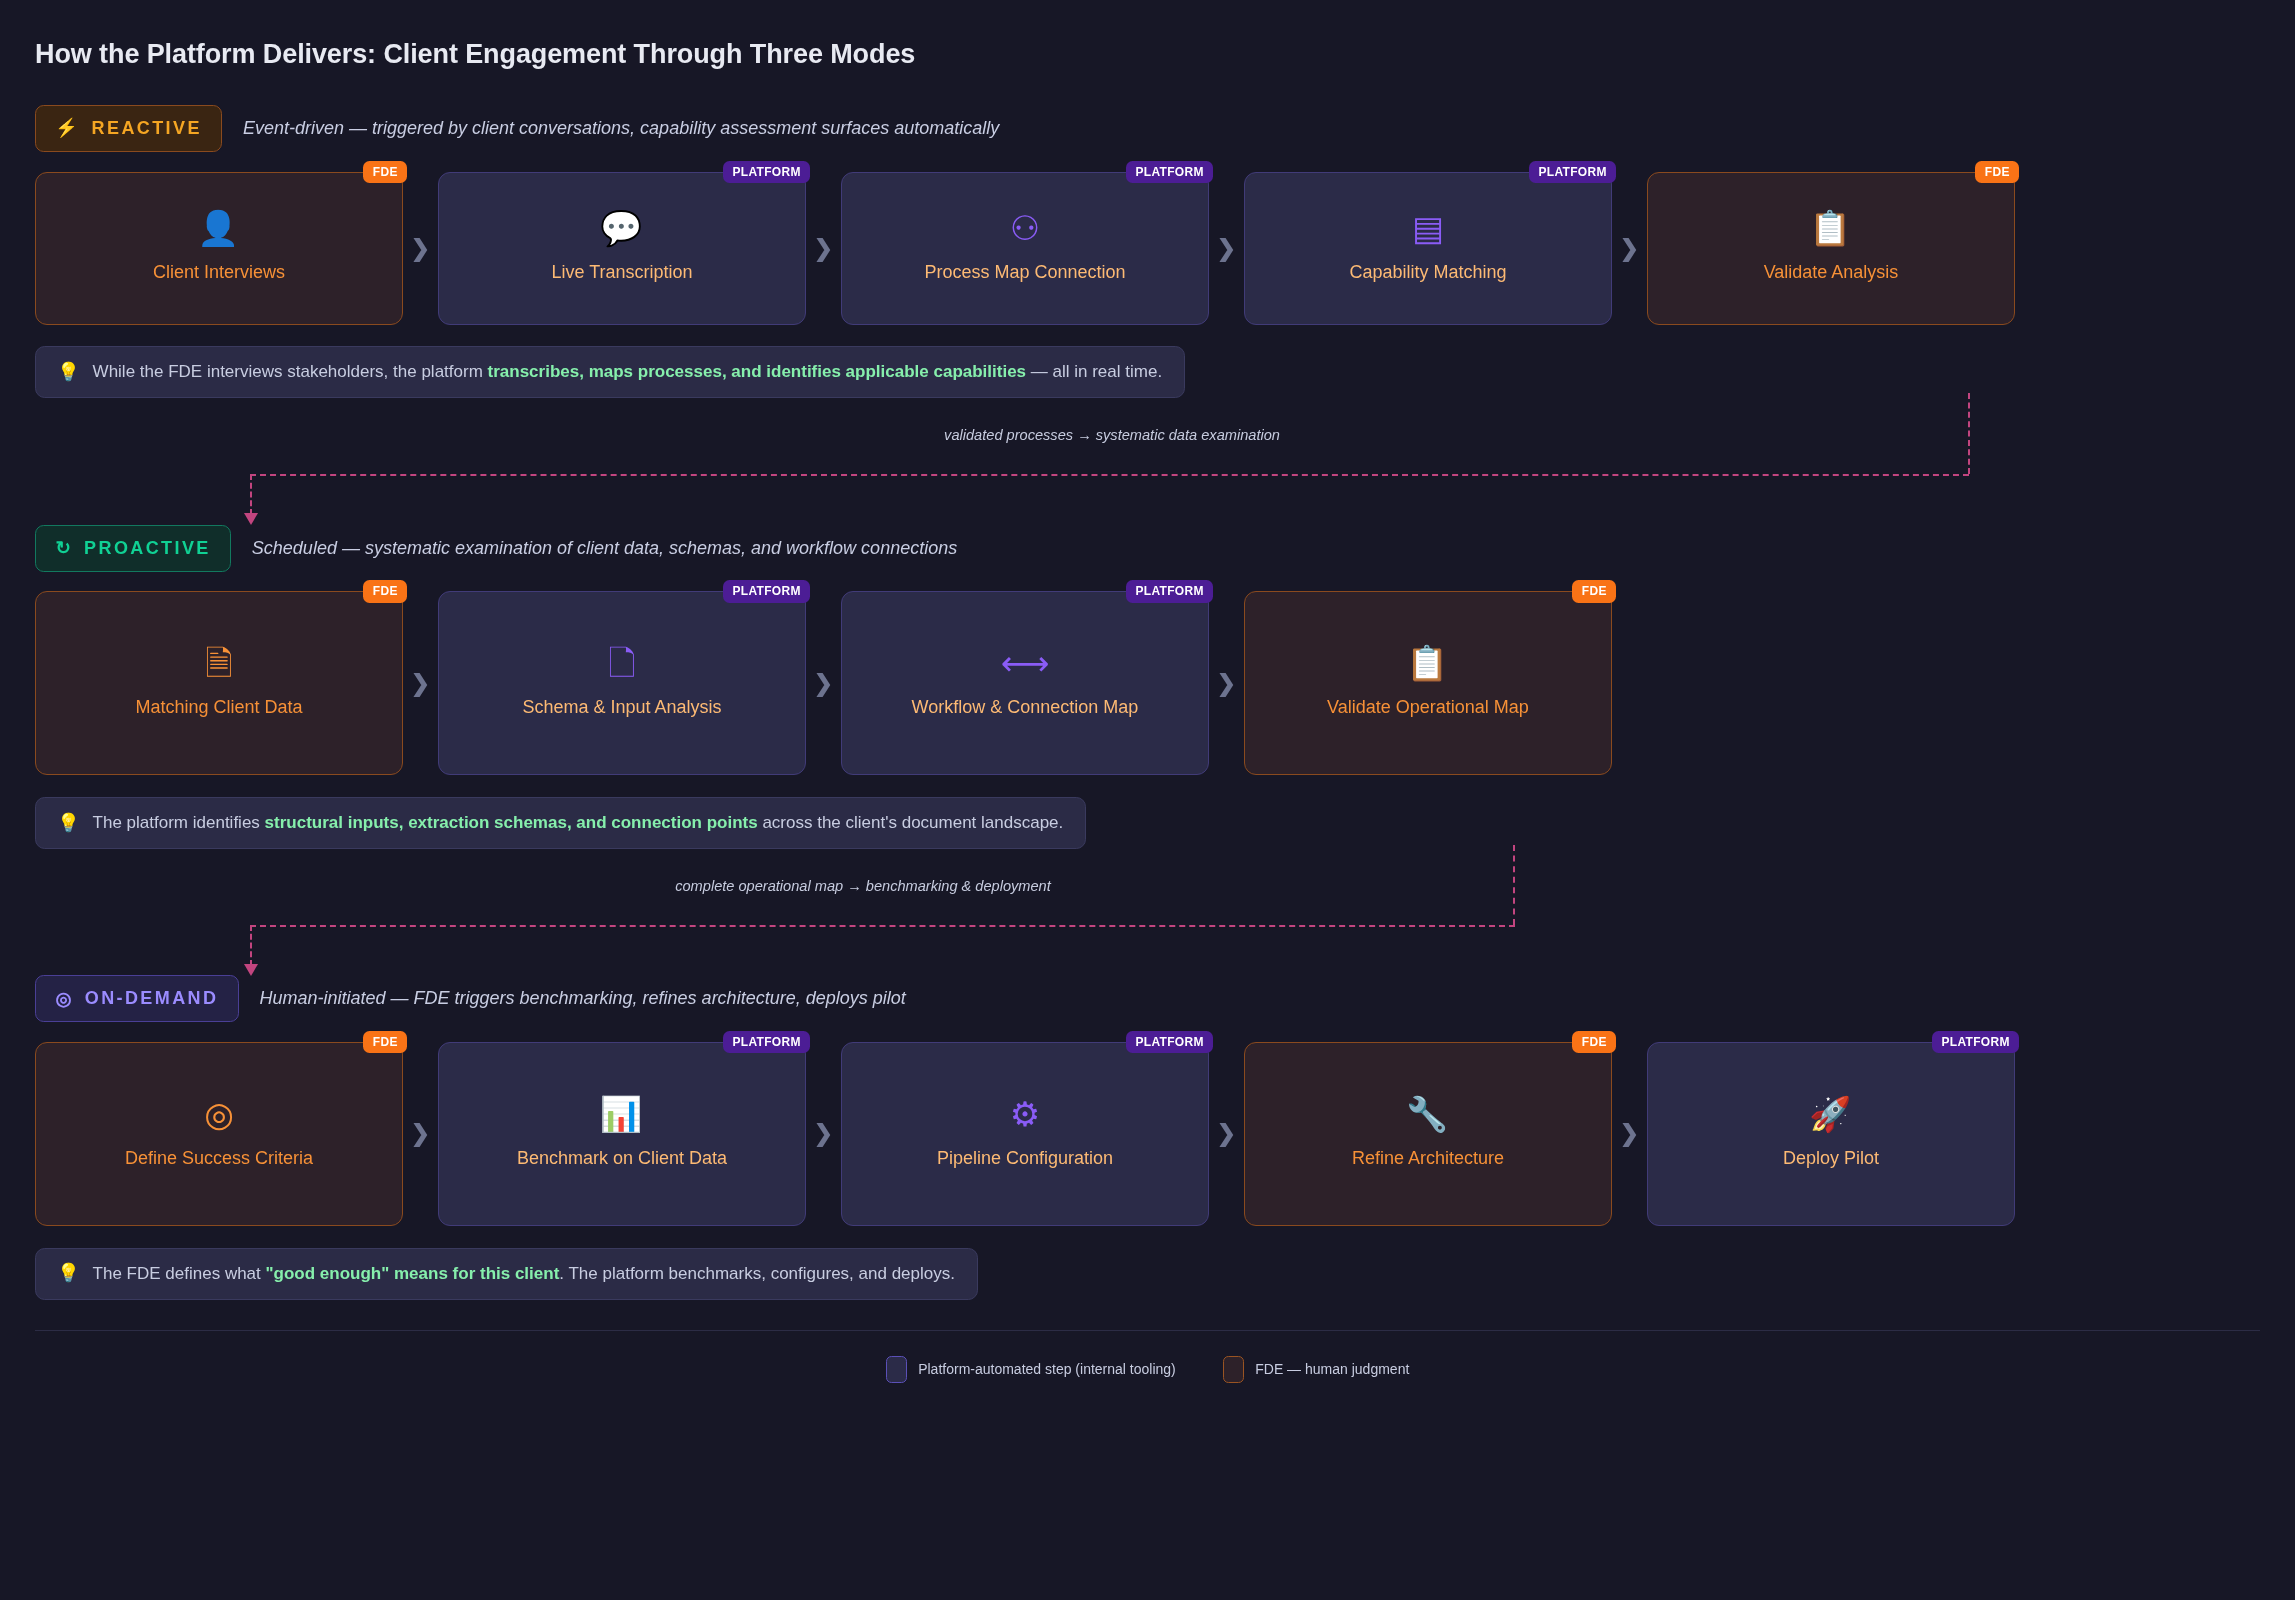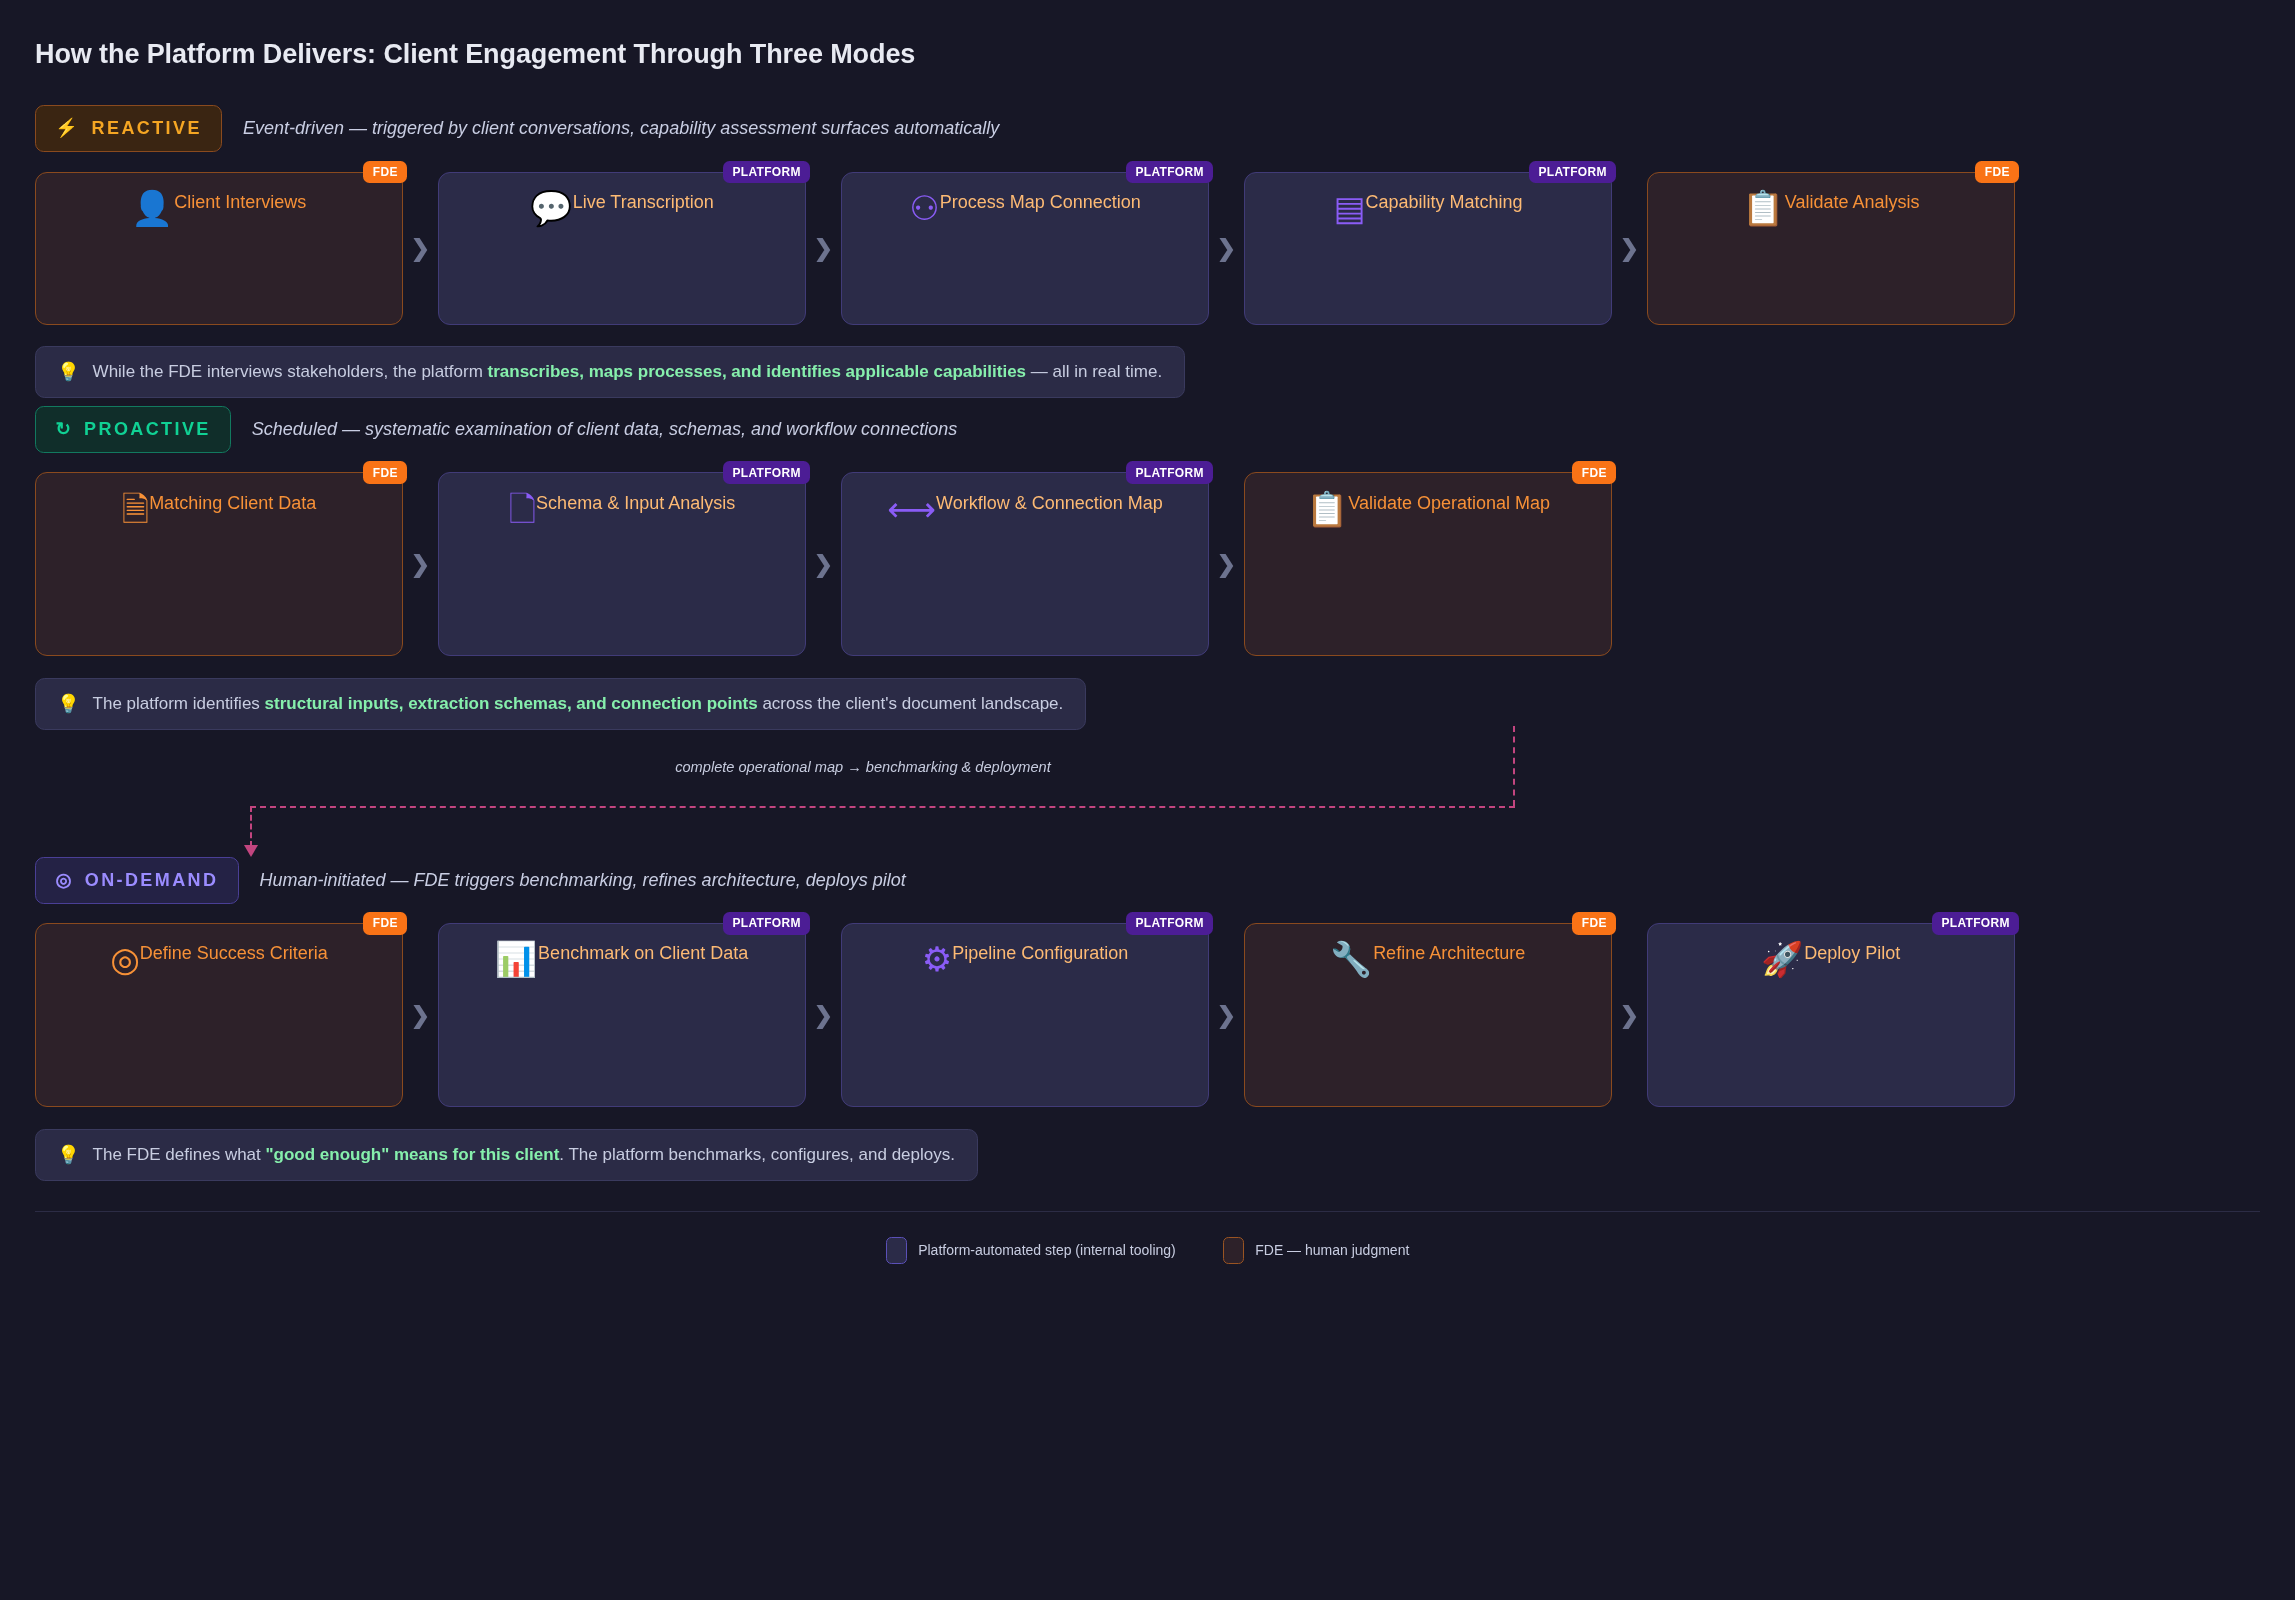--- a/index.html
+++ b/index.html
@@ -55,22 +55,22 @@
     margin-top: 19.5px;
     position: relative;
   }
   .card-wrap { position: relative; display: flex; }
   .card {
     position: relative;
     border-radius: 12px;
     width: 368px;
     min-height: 153px;
     display: flex;
-    flex-direction: row;
-    align-items: flex-start;
+    flex-direction: column;
+    align-items: center;
     justify-content: center;
     padding: 18.4px 15px;
   }
   .card.platform { background:#2b2b48; border:1.1px solid #413b78; }
   .card.fde      { background:#2d2129; border:1.1px solid #8a4a1e; }
   .card-icon { font-size: 34px; line-height: 1; margin-bottom: 16px; }
   .card.platform .card-icon { color:#8a5cf6; }
   .card.fde .card-icon { color:#f79137; }
   .card-label {
     font-size: 18px;
@@ -236,20 +236,27 @@
       </div>
     </div>
   </div>
 
   <div class="insight">
     <span class="bulb">💡</span>
     <span><span>While the FDE interviews stakeholders, the platform </span><b>transcribes, maps processes, and identifies applicable capabilities</b><span> — all in real time.</span></span>
   </div>
 
   
+  <div class="transition">
+    <div class="tr-label" style="left:1077px;">validated processes  →  systematic data examination</div>
+    <div class="tr-line-v" style="left:1933px; top:-16px; height:81px;"></div>
+    <div class="tr-line-h" style="left:215px; top:65px; width:1719px;"></div>
+    <div class="tr-line-v" style="left:215px; top:65px; height:41px;"></div>
+    <div class="tr-arrow" style="left:209px; top:104px;"></div>
+  </div>
 
   
   <div class="mode-header" style="margin-top:7.6px;">
     <div class="mode-pill proactive">
       <span class="mp-ico">↻</span>
       <span>PROACTIVE</span>
     </div>
     <div class="mode-desc">Scheduled — systematic examination of client data, schemas, and workflow connections</div>
   </div>
 

